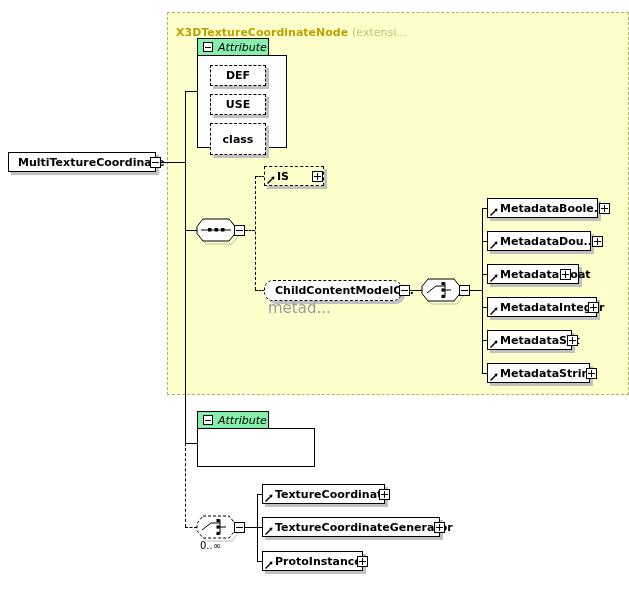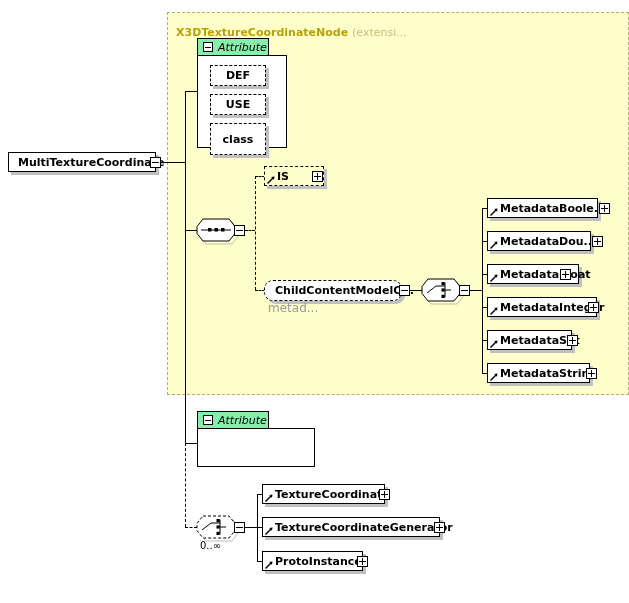--- a/index.html
+++ b/index.html
@@ -105,21 +105,21 @@
   
   .ln{position:absolute;background:#000;}
   .lnh{height:1px;}
   .lnv{width:1px;}
   .dln{position:absolute;}
   .dlnh{border-top:1px dashed #000;height:0;}
   .dlnv{border-left:1px dashed #000;width:0;}
 
   
   .cap{
-    position:absolute;font-size:12px;color:#9a9a9a;
+    position:absolute;font-size:15px;color:#9a9a9a;
     white-space:pre;line-height:11px;
   }
   .occ{
     position:absolute;font-size:10px;color:#000;white-space:nowrap;
   }
 </style>
 </head>
 <body>
 
 <div id="canvas">

